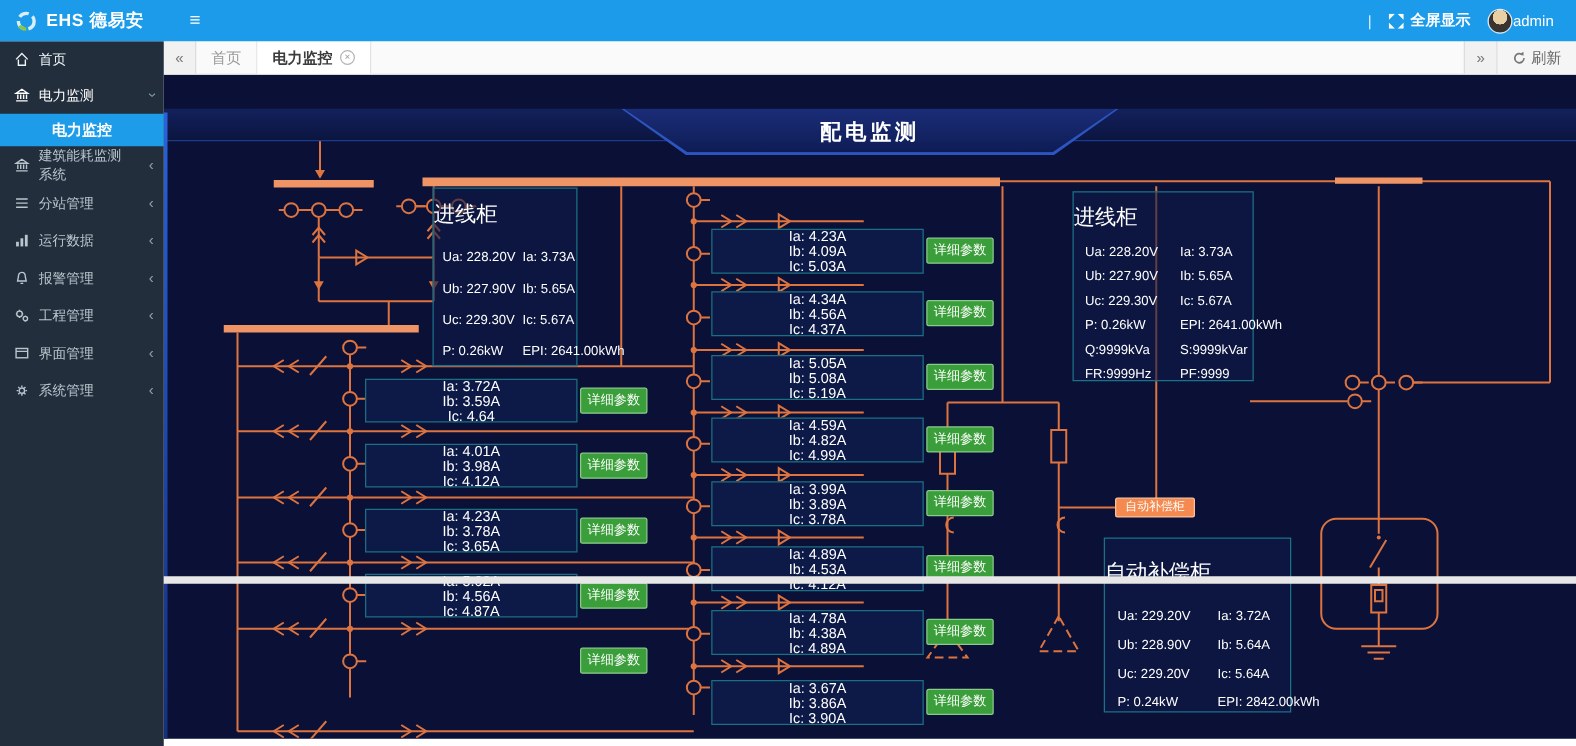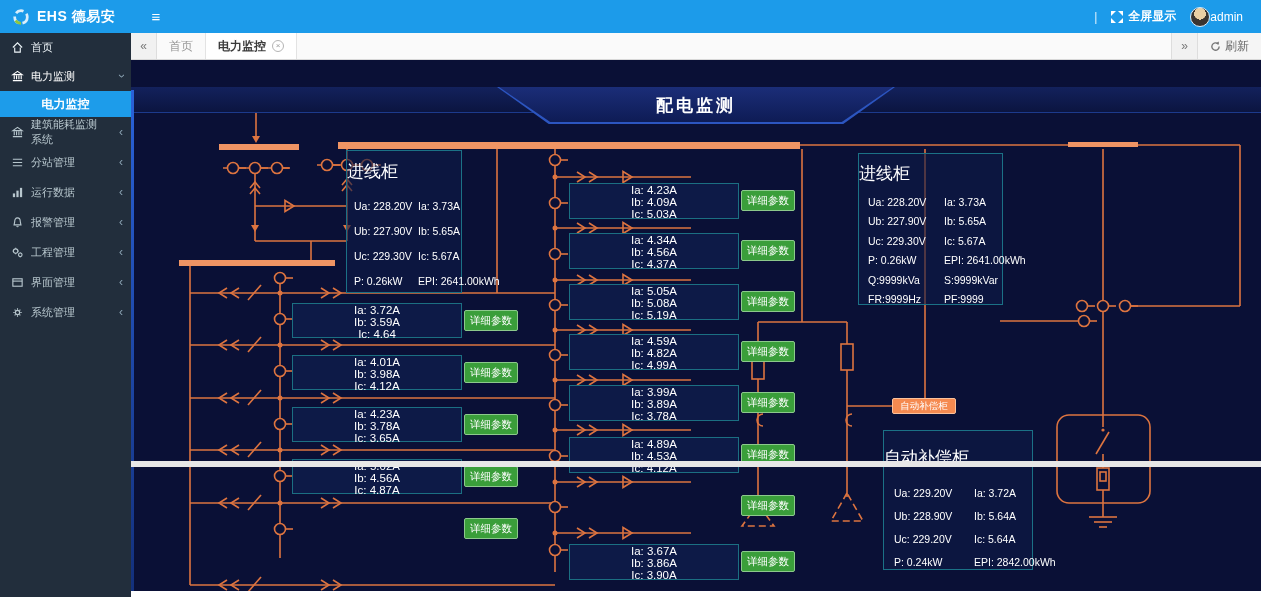--- a/index.html
+++ b/index.html
@@ -517,20 +517,25 @@
         <span>Ib: 3.89A</span>
         <span>Ic: 3.78A</span>
     </div>
     <button class="detail-btn" style="left:610px;top:332px">详细参数</button>
     <div class="mbox h36" style="left:438px;top:377px">
       <span>Ia: 4.89A</span>
         <span>Ib: 4.53A</span>
         <span>Ic: 4.12A</span>
     </div>
     <button class="detail-btn" style="left:610px;top:384px">详细参数</button>
+    <div class="mbox h36" style="left:438px;top:428px">
+      <span>Ia: 4.78A</span>
+        <span>Ib: 4.38A</span>
+        <span>Ic: 4.89A</span>
+    </div>
     <button class="detail-btn" style="left:610px;top:435px">详细参数</button>
     <div class="mbox h36" style="left:438px;top:484px">
       <span>Ia: 3.67A</span>
         <span>Ib: 3.86A</span>
         <span>Ic: 3.90A</span>
     </div>
     <button class="detail-btn" style="left:610px;top:491px">详细参数</button>
 
   </main>
 

